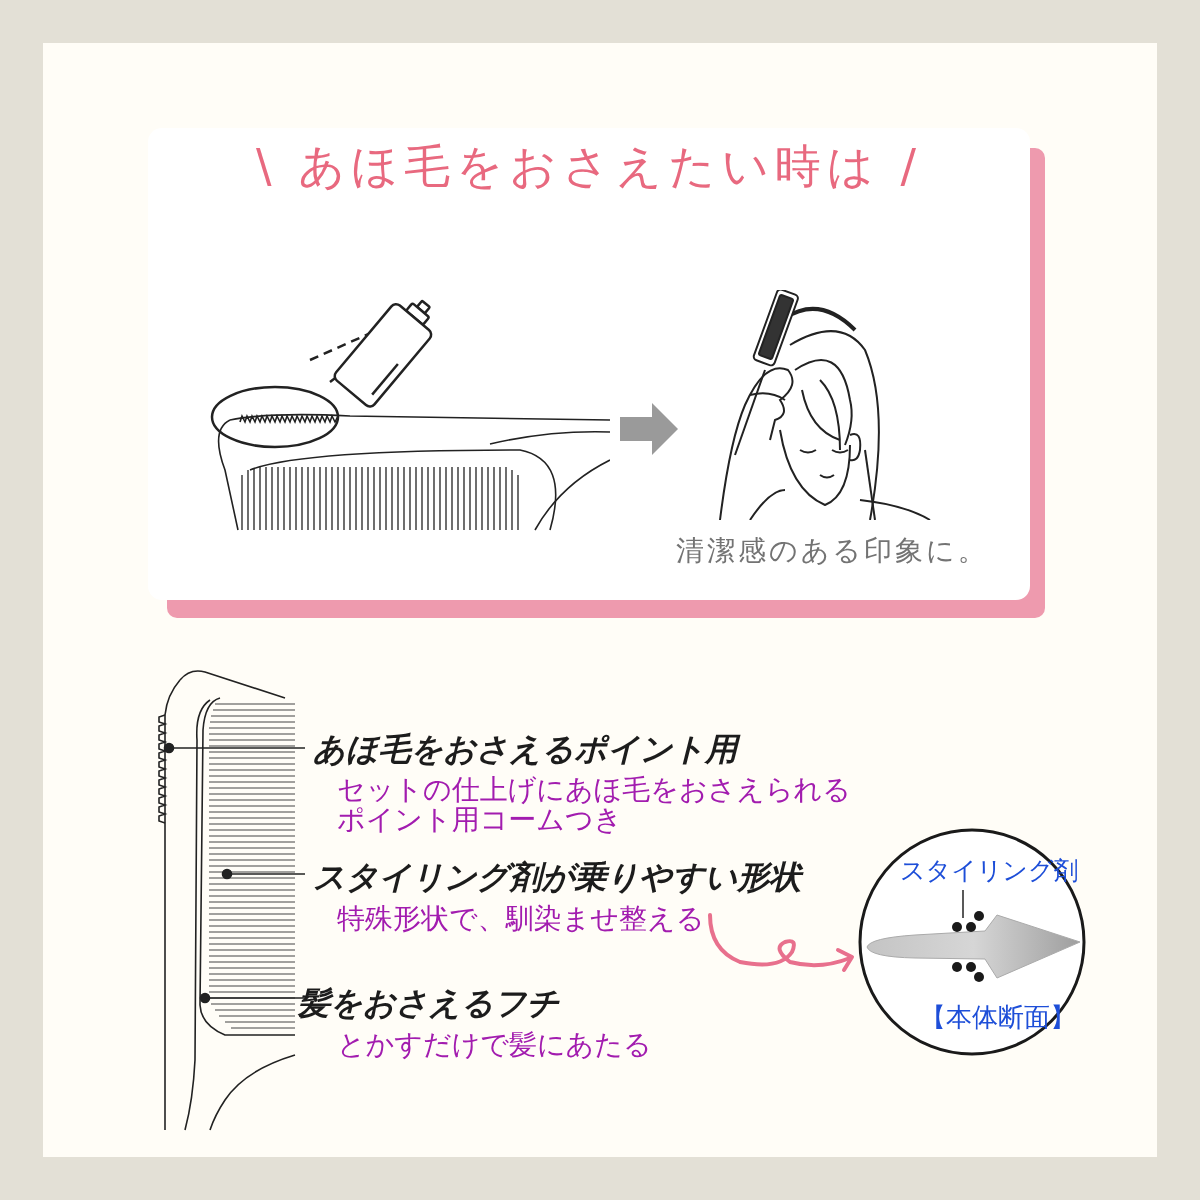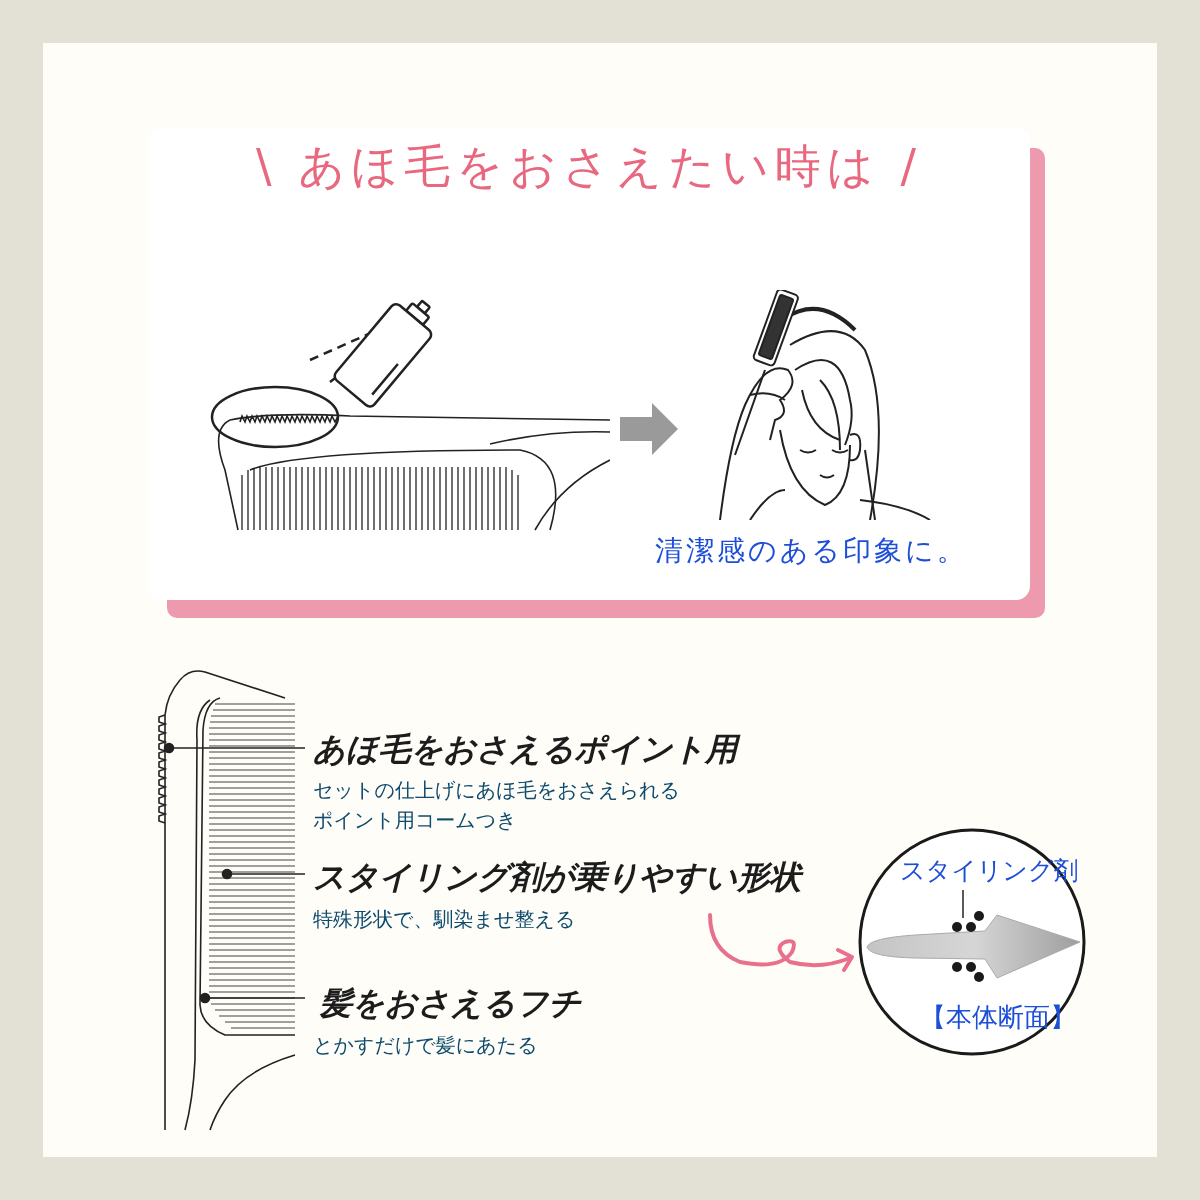--- a/index.html
+++ b/index.html
@@ -4,24 +4,24 @@
 <style>
   html,body{margin:0;padding:0;}
   body{width:1200px;height:1200px;background:#e3e0d6;position:relative;overflow:hidden;font-family:"DejaVu Sans","Liberation Sans",sans-serif;color:#222;}
   .inner{position:absolute;left:43px;top:43px;width:1114px;height:1114px;background:#fffdf7;}
   .card-shadow{position:absolute;left:167px;top:148px;width:878px;height:470px;background:#ee9aae;border-radius:10px;}
   .card{position:absolute;left:148px;top:128px;width:882px;height:472px;background:#ffffff;border-radius:14px;}
   .headline{position:absolute;left:148px;top:104px;width:882px;text-align:center;font-size:46px;letter-spacing:6px;color:#e8697f;font-weight:normal;white-space:nowrap;margin-top:32px;}
   .headline .slash{color:#e8697f;}
   .intro{position:absolute;left:200px;top:192px;width:800px;font-size:28px;line-height:38px;color:#2b2b2b;letter-spacing:1px;}
   .intro div{white-space:nowrap;}
-  .caption{position:absolute;left:655px;top:532px;font-size:28px;color:#1d4ed8;letter-spacing:3px;white-space:nowrap;}
+  .caption{position:absolute;left:676px;top:532px;font-size:28px;color:#737373;letter-spacing:3px;white-space:nowrap;}
   .svgabs{position:absolute;}
   .feat-title{position:absolute;font-size:32px;font-weight:bold;color:#1c1c1c;white-space:nowrap;letter-spacing:0px;font-style:italic;}
-  .feat-sub{position:absolute;font-size:20px;color:#0c4a6e;line-height:30px;white-space:nowrap;}
+  .feat-sub{position:absolute;font-size:28px;color:#a21caf;line-height:30px;white-space:nowrap;margin-left:24px;}
   .section-label{position:absolute;font-size:24px;color:#1d4ed8;white-space:nowrap;}
 </style>
 </head>
 <body>
 
 <div class="inner"></div>
 
 <div class="card-shadow"></div>
 <div class="card"></div>
 
@@ -187,21 +187,21 @@
 <div class="feat-sub" style="left:313px;top:775px">
   <div>セットの仕上げにあほ毛をおさえられる</div>
   <div>ポイント用コームつき</div>
 </div>
 
 <div class="feat-title" style="left:313px;top:856px">スタイリング剤が乗りやすい形状</div>
 <div class="feat-sub" style="left:313px;top:904px">
   <div>特殊形状で、馴染ませ整える</div>
 </div>
 
-<div class="feat-title" style="left:320px;top:982px">髪をおさえるフチ</div>
+<div class="feat-title" style="left:298px;top:982px">髪をおさえるフチ</div>
 <div class="feat-sub" style="left:313px;top:1030px">
   <div>とかすだけで髪にあたる</div>
 </div>
 
 <svg class="svgabs" style="left:700px;top:910px" width="160" height="70" viewBox="0 0 160 70">
   <path d="M10 5 Q10 40 40 52 Q80 60 92 42 Q98 28 85 32 Q72 38 90 52 Q120 60 150 48" fill="none" stroke="#e8708d" stroke-width="4" stroke-linecap="round"></path>
   <path d="M138 40 L152 47 L144 60" fill="none" stroke="#e8708d" stroke-width="4" stroke-linecap="round" stroke-linejoin="round"></path>
 </svg>
 
 <svg class="svgabs" style="left:855px;top:820px" width="235" height="240" viewBox="0 0 235 240">

